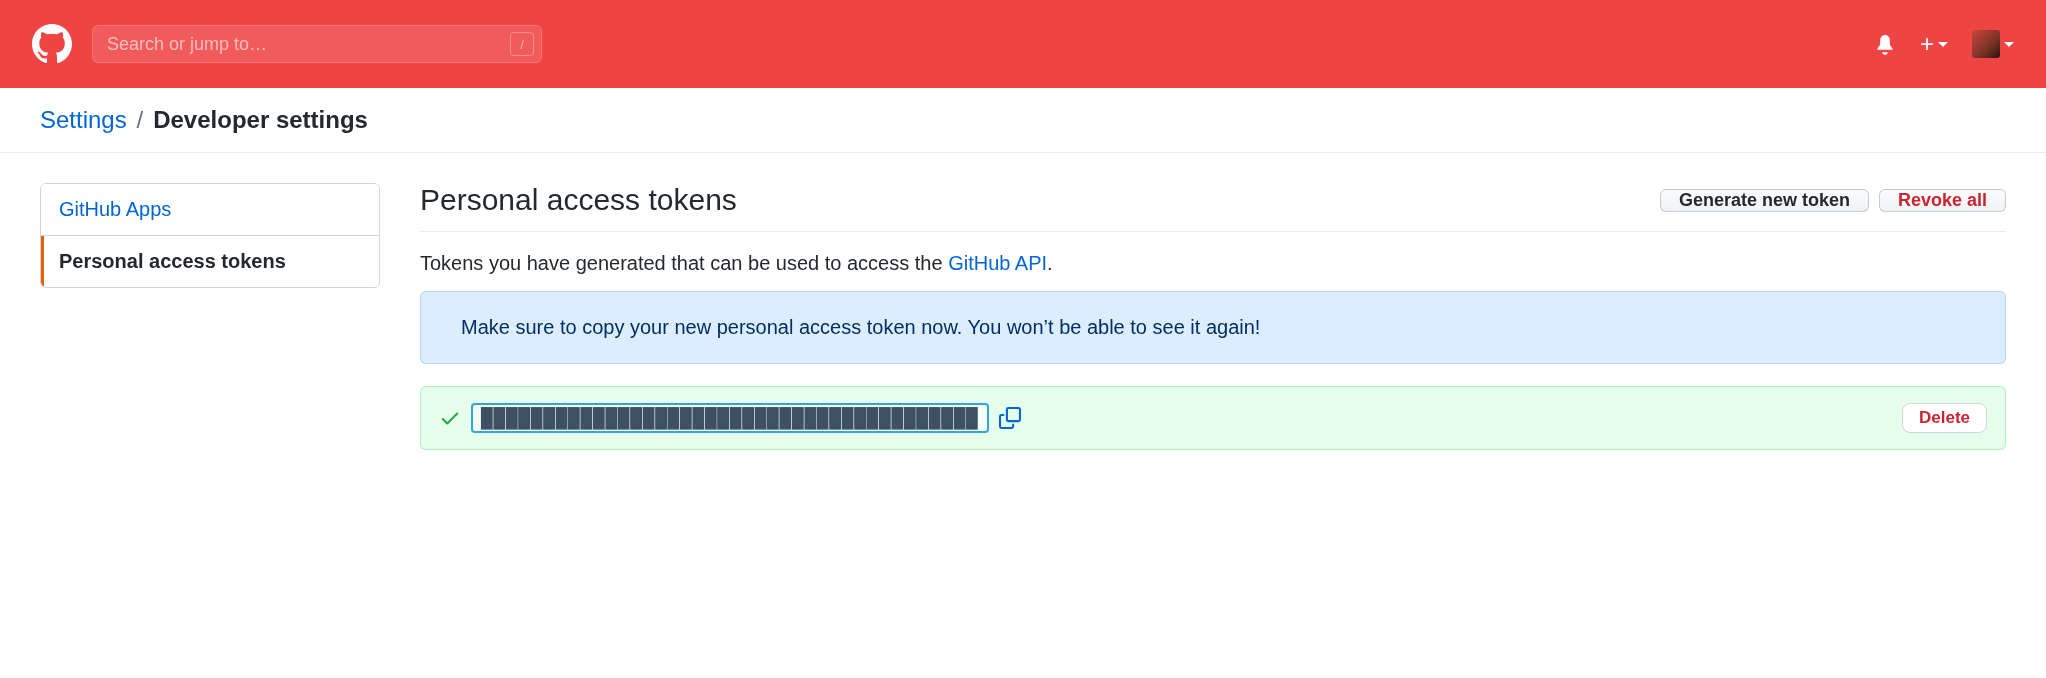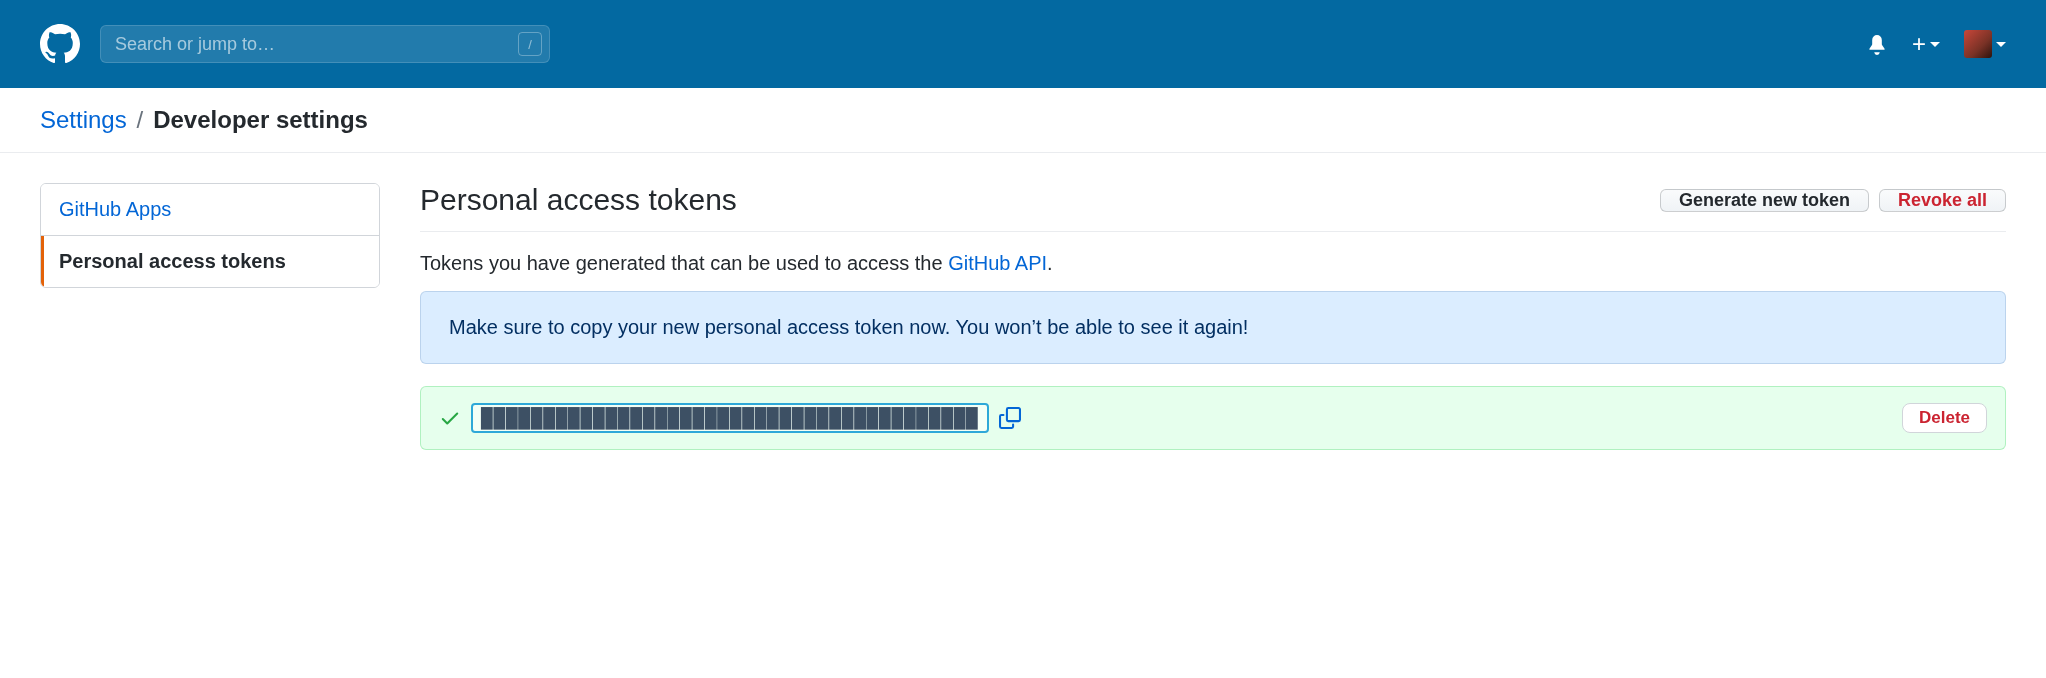--- a/index.html
+++ b/index.html
@@ -1,20 +1,20 @@
 <!DOCTYPE html>
 <html><head>
   <meta charset="utf-8">
   <style>
     * { box-sizing: border-box; margin: 0; padding: 0; }
     body { font-family: -apple-system, BlinkMacSystemFont, "Segoe UI", Helvetica, Arial, sans-serif; font-size: 14px; color: #24292e; background: #fff; }
     a { text-decoration: none; }
 
     
-    .header { background: #0369a1; height: 88px; display: flex; align-items: center; padding: 0 40px; justify-content: space-between; }
+    .header { background: #ef4444; height: 88px; display: flex; align-items: center; padding: 0 32px; justify-content: space-between; }
     .logo { color: #fff; margin-right: 20px; }
     .logo svg { fill: #fff; width: 40px; height: 40px; display: block; }
     .search-box { position: relative; width: 450px; margin-right: 20px; }
     .search-input { width: 100%; height: 38px; background: rgba(255,255,255,0.125); border: 1px solid rgba(255,255,255,0.15); border-radius: 6px; padding: 0 42px 0 14px; color: #fff; font-size: 18px; outline: none; }
     .search-input::placeholder { color: rgba(255,255,255,0.6); }
     .slash-key { position: absolute; right: 8px; top: 50%; transform: translateY(-50%); border: 1px solid rgba(255,255,255,0.3); border-radius: 4px; width: 24px; height: 24px; display: flex; align-items: center; justify-content: center; color: rgba(255,255,255,0.5); font-size: 13px; }
     .nav-links { display: flex; gap: 24px; }
     .nav-links a { color: #fff; font-weight: 600; font-size: 20px; }
     .header-right { margin-left: auto; display: flex; align-items: center; gap: 24px; }
     .header-icon { color: #fff; display: flex; align-items: center; }
@@ -38,21 +38,21 @@
 
     .content { flex: 1; min-width: 0; }
     .page-head { display: flex; align-items: center; padding-bottom: 14px; border-bottom: 1px solid #eaecef; margin-bottom: 20px; }
     .page-title { font-size: 30px; font-weight: 400; color: #24292e; flex: 1; }
     .btn { display: inline-block; padding: 0 18px; font-size: 18px; font-weight: 600; border-radius: 6px; border: 1px solid rgba(27,31,35,0.2); background: linear-gradient(#fafbfc,#eff3f6); color: #24292e; cursor: pointer; }
     .btn + .btn { margin-left: 10px; }
     .btn-danger { color: #cb2431; }
     .intro { font-size: 20px; color: #24292e; margin-bottom: 16px; }
     .intro a { color: #0366d6; }
 
-    .flash { background: #dbedff; border: 1px solid rgba(4,66,137,0.15); border-radius: 6px; padding: 24px 28px; color: #032f62; font-size: 20px; margin-bottom: 22px; }
+    .flash { background: #dbedff; border: 1px solid rgba(4,66,137,0.15); border-radius: 6px; padding: 24px 40px; color: #032f62; font-size: 20px; margin-bottom: 22px; }
 
     .token-box { background: #e6ffed; border: 1px solid rgba(52,208,88,0.3); border-radius: 6px; padding: 16px 18px; display: flex; align-items: center; gap: 10px; }
     .check { color: #28a745; }
     .check svg { width: 22px; height: 22px; fill: currentColor; display: block; }
     .token-value { border: 2px solid #2ea8d8; border-radius: 4px; padding: 2px 8px; font-family: "SFMono-Regular", Consolas, monospace; font-size: 19px; letter-spacing: 1px; background: rgba(255,255,255,0.5); color: #3d5064; filter: blur(0.6px); white-space: nowrap; overflow: hidden; }
     .copy-icon { color: #0366d6; }
     .copy-icon svg { width: 22px; height: 22px; fill: currentColor; display: block; }
     .token-box .spacer { flex: 1; }
     .btn-delete { color: #cb2431; background: #fff; border: 1px solid #d1d5da; padding: 4px 16px; font-size: 17px; font-weight: 600; border-radius: 8px; cursor: pointer; }
   </style>

